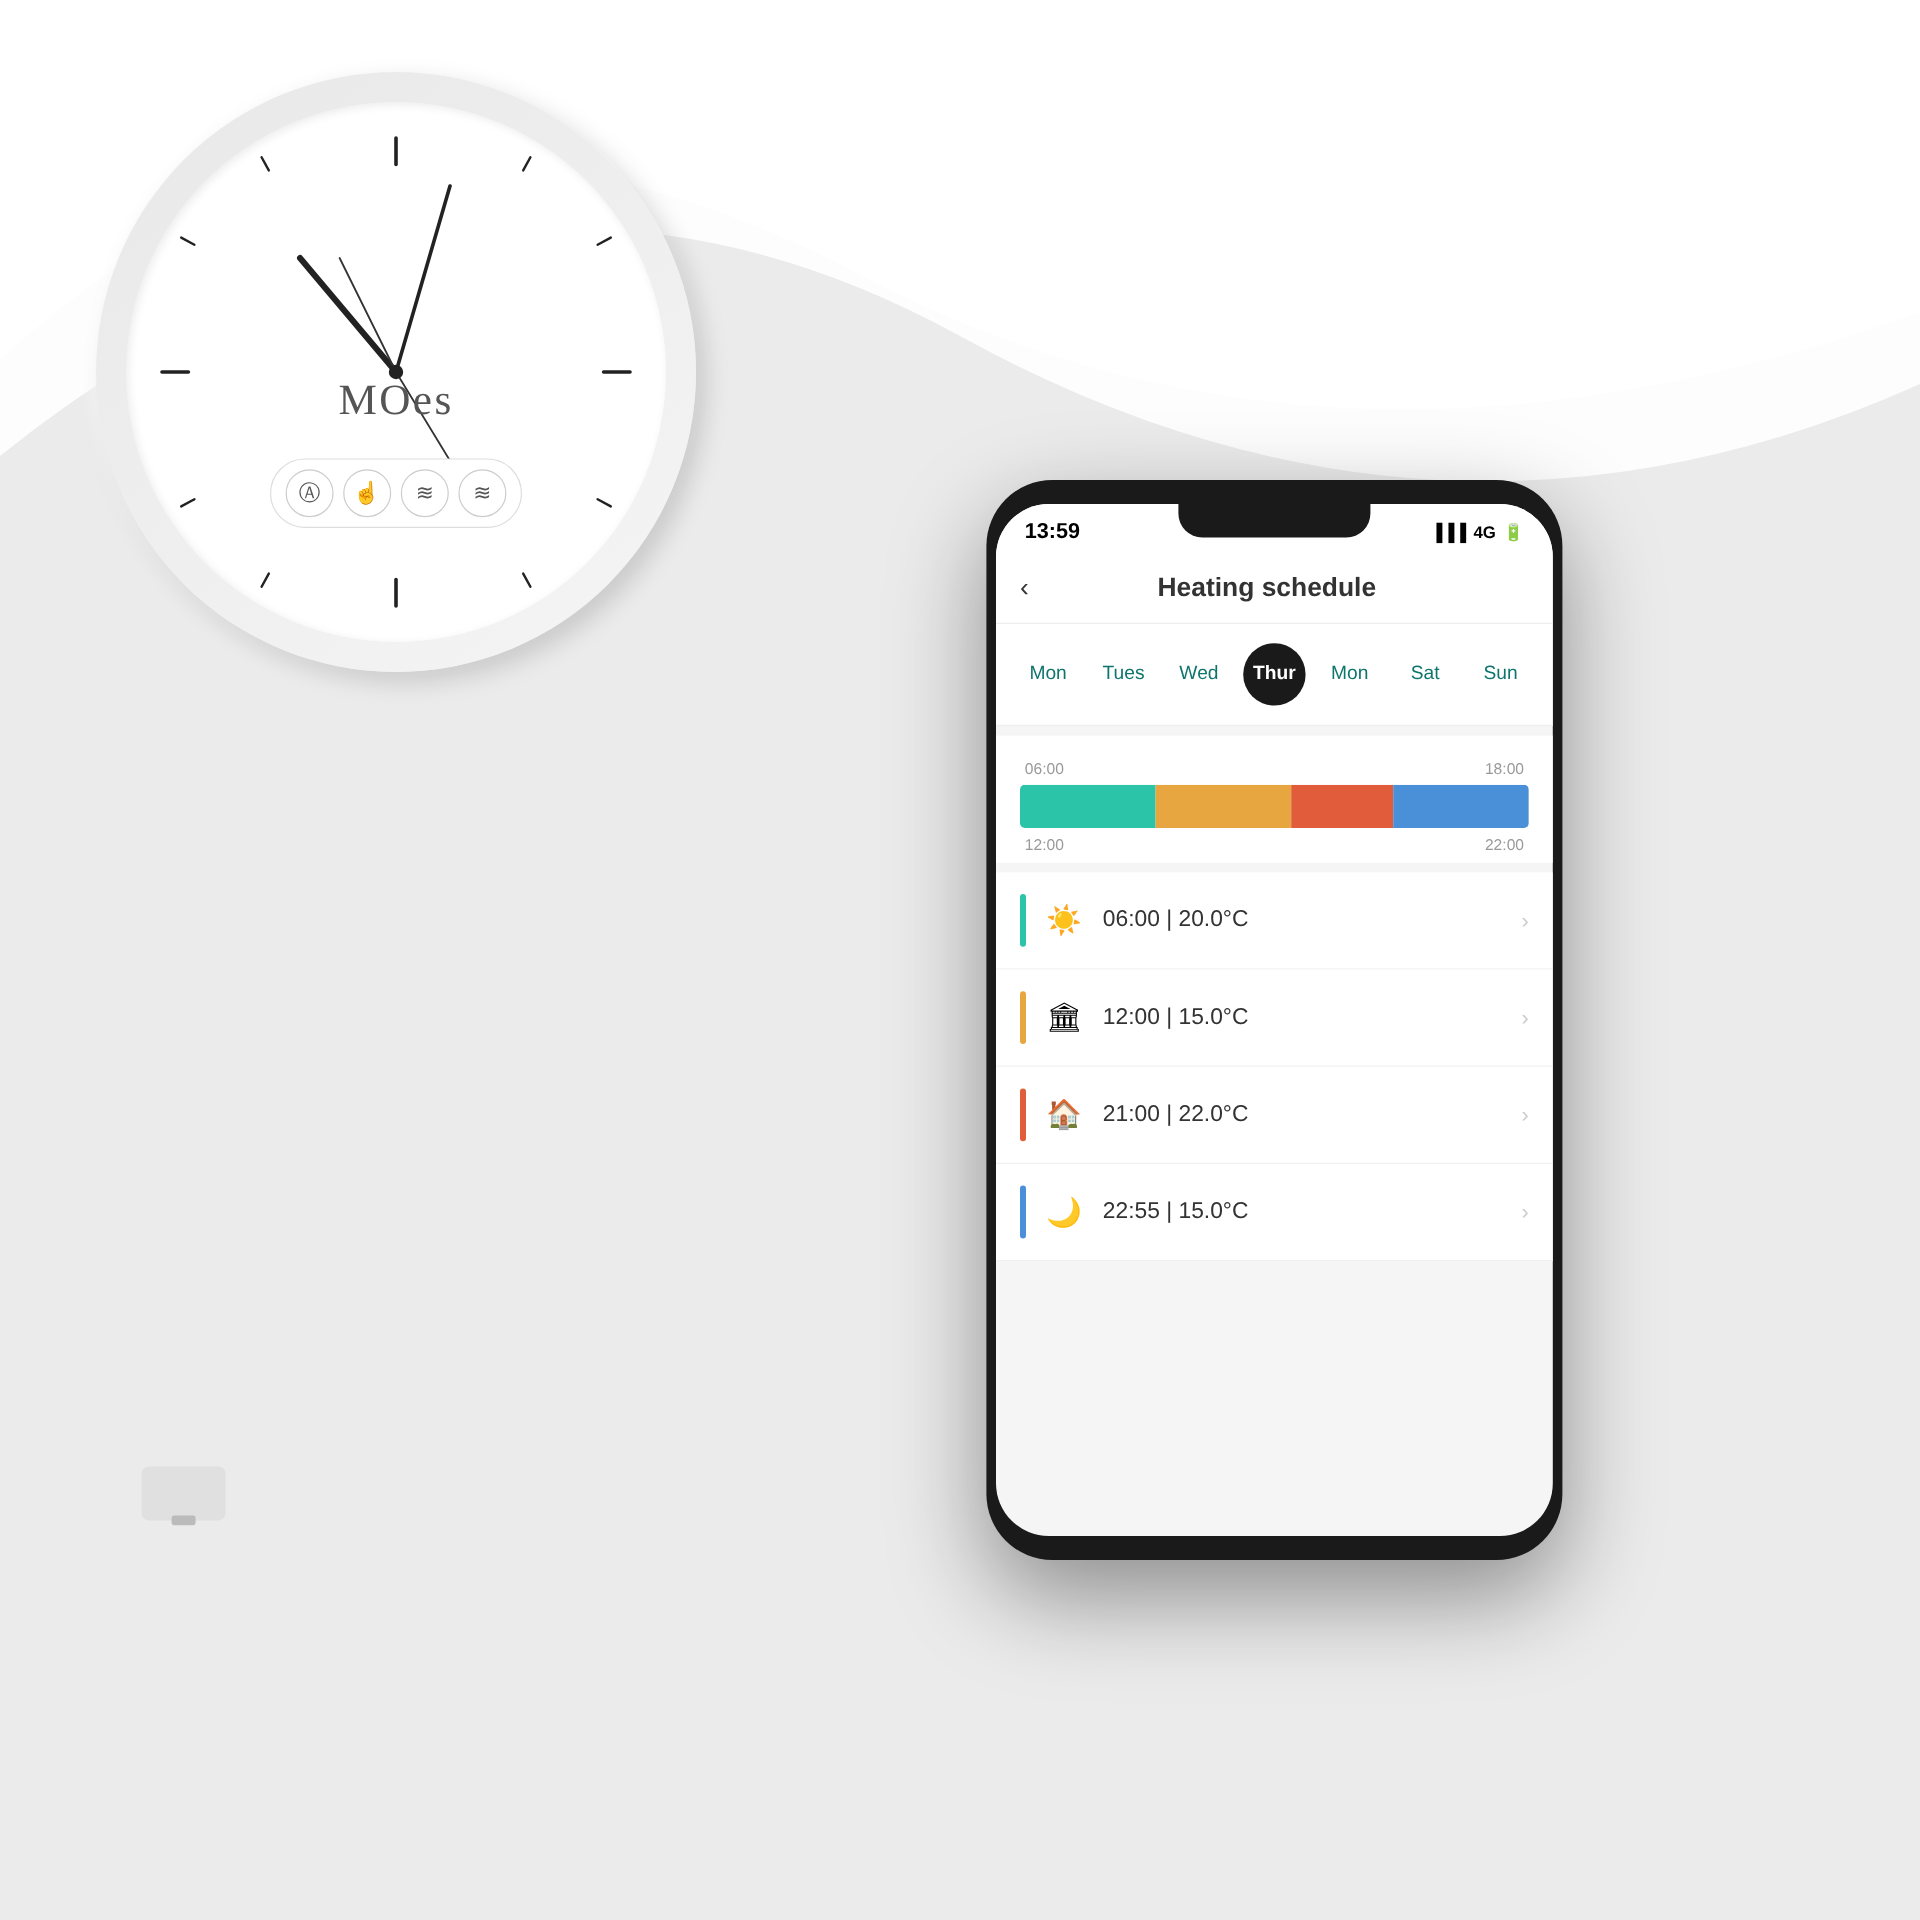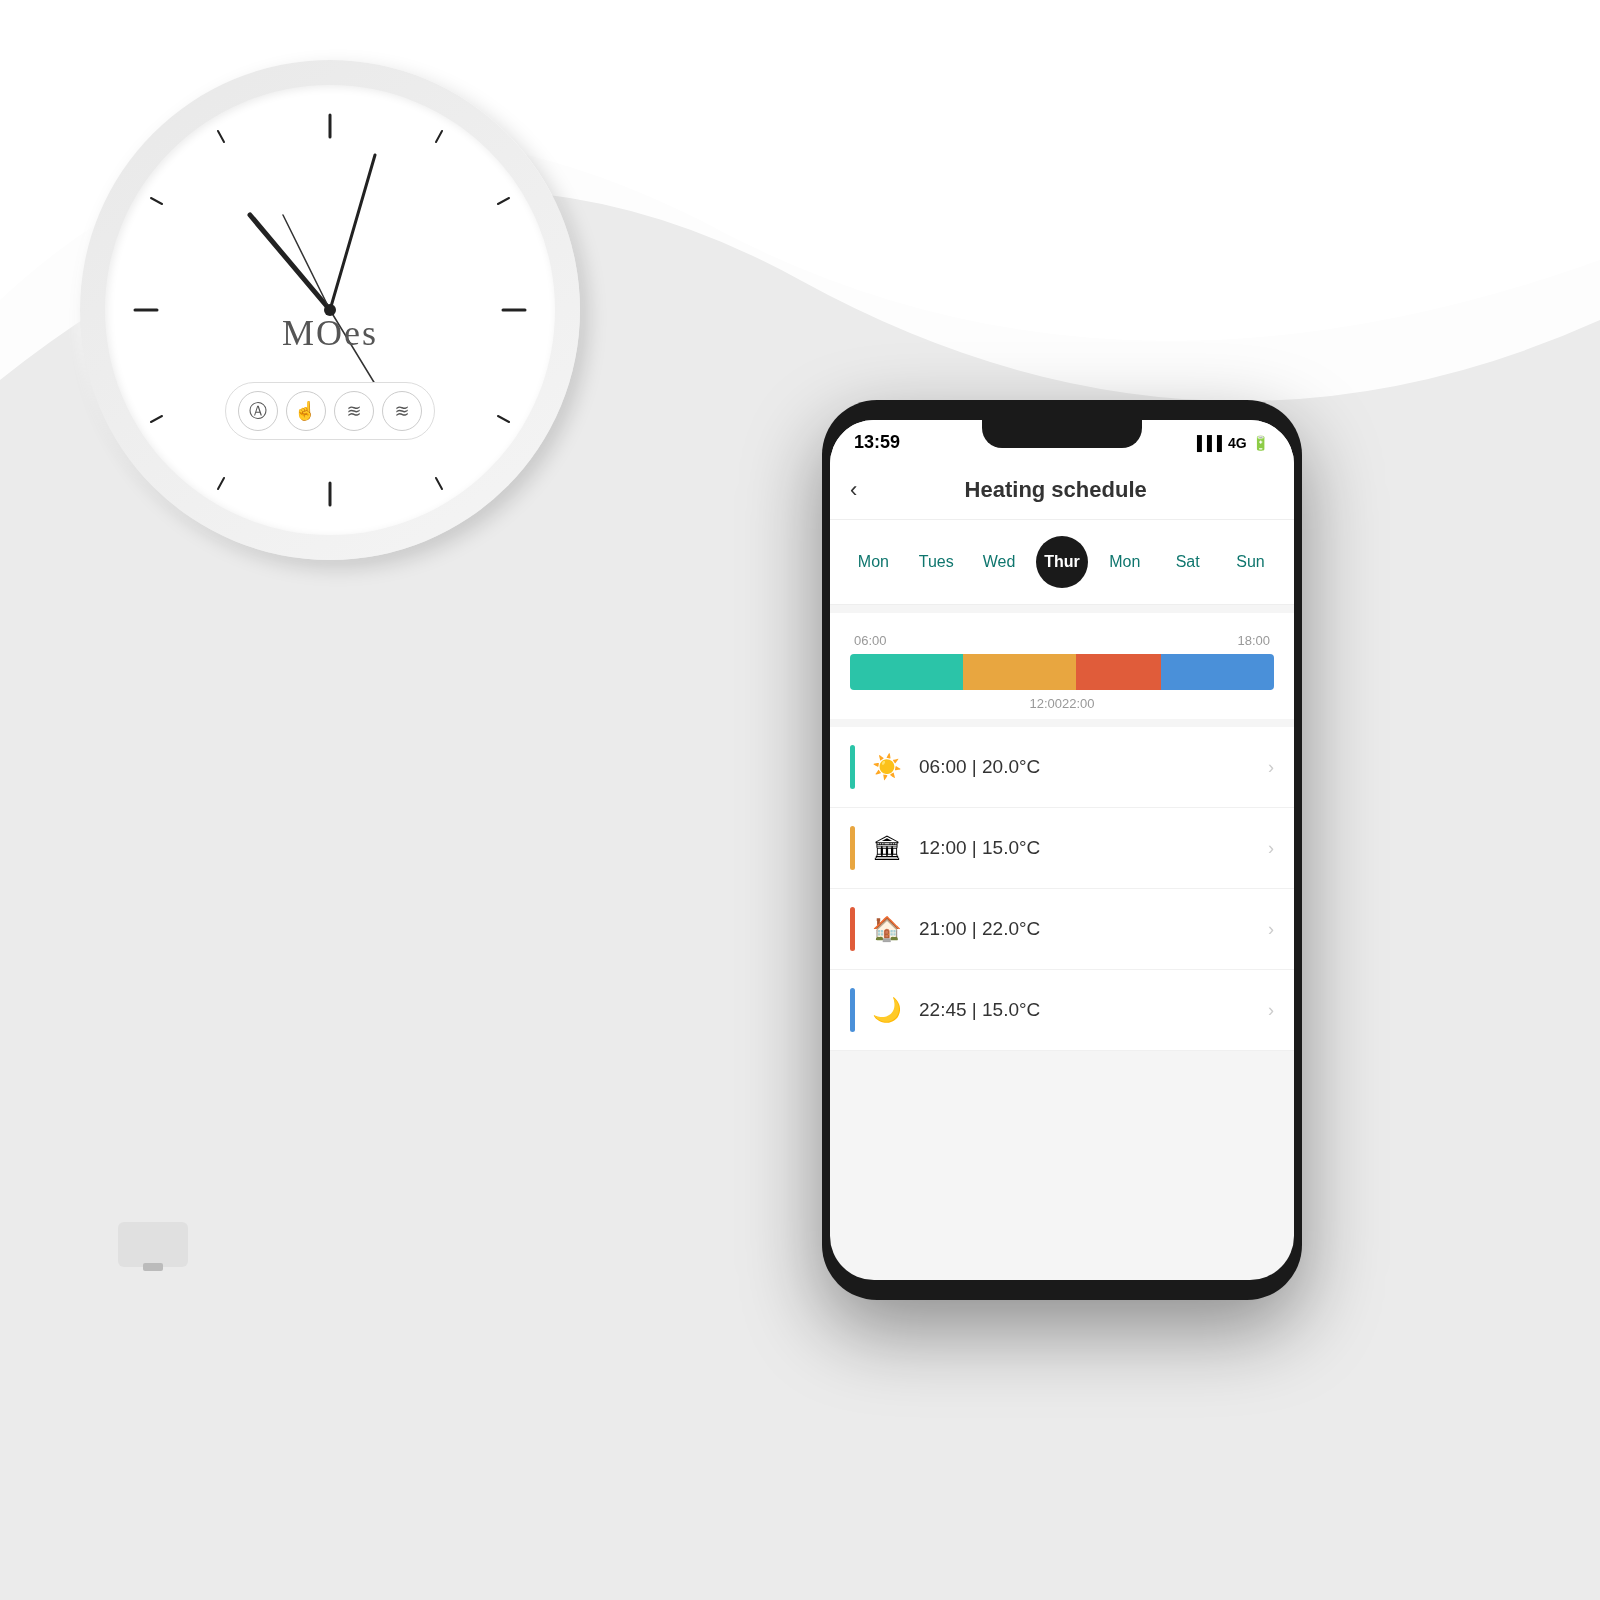--- a/index.html
+++ b/index.html
@@ -337,21 +337,21 @@
       border-radius: 4px;
       overflow: hidden;
     }
 
     .bar-segment {
       height: 100%;
     }
 
     .time-labels-bottom {
       display: flex;
-      justify-content: center;
+      justify-content: space-between;
       font-size: 13px;
       color: #999;
       margin-top: 6px;
       padding: 0 4px;
     }
 
     
     .schedule-items {
       padding: 8px 0;
     }
@@ -550,21 +550,21 @@
             <div class="schedule-item">
               <div class="item-color-bar" style="background:#e05c3a;"></div>
               <span class="item-icon">🏠</span>
               <span class="item-text">21:00 | 22.0°C</span>
               <span class="item-chevron">›</span>
             </div>
 
             <div class="schedule-item">
               <div class="item-color-bar" style="background:#4a90d9;"></div>
               <span class="item-icon">🌙</span>
-              <span class="item-text">22:45 | 15.0°C</span>
+              <span class="item-text">22:55 | 15.0°C</span>
               <span class="item-chevron">›</span>
             </div>
 
           </div>
 
         </div>
       </div>
     </div>
 
   </div>

